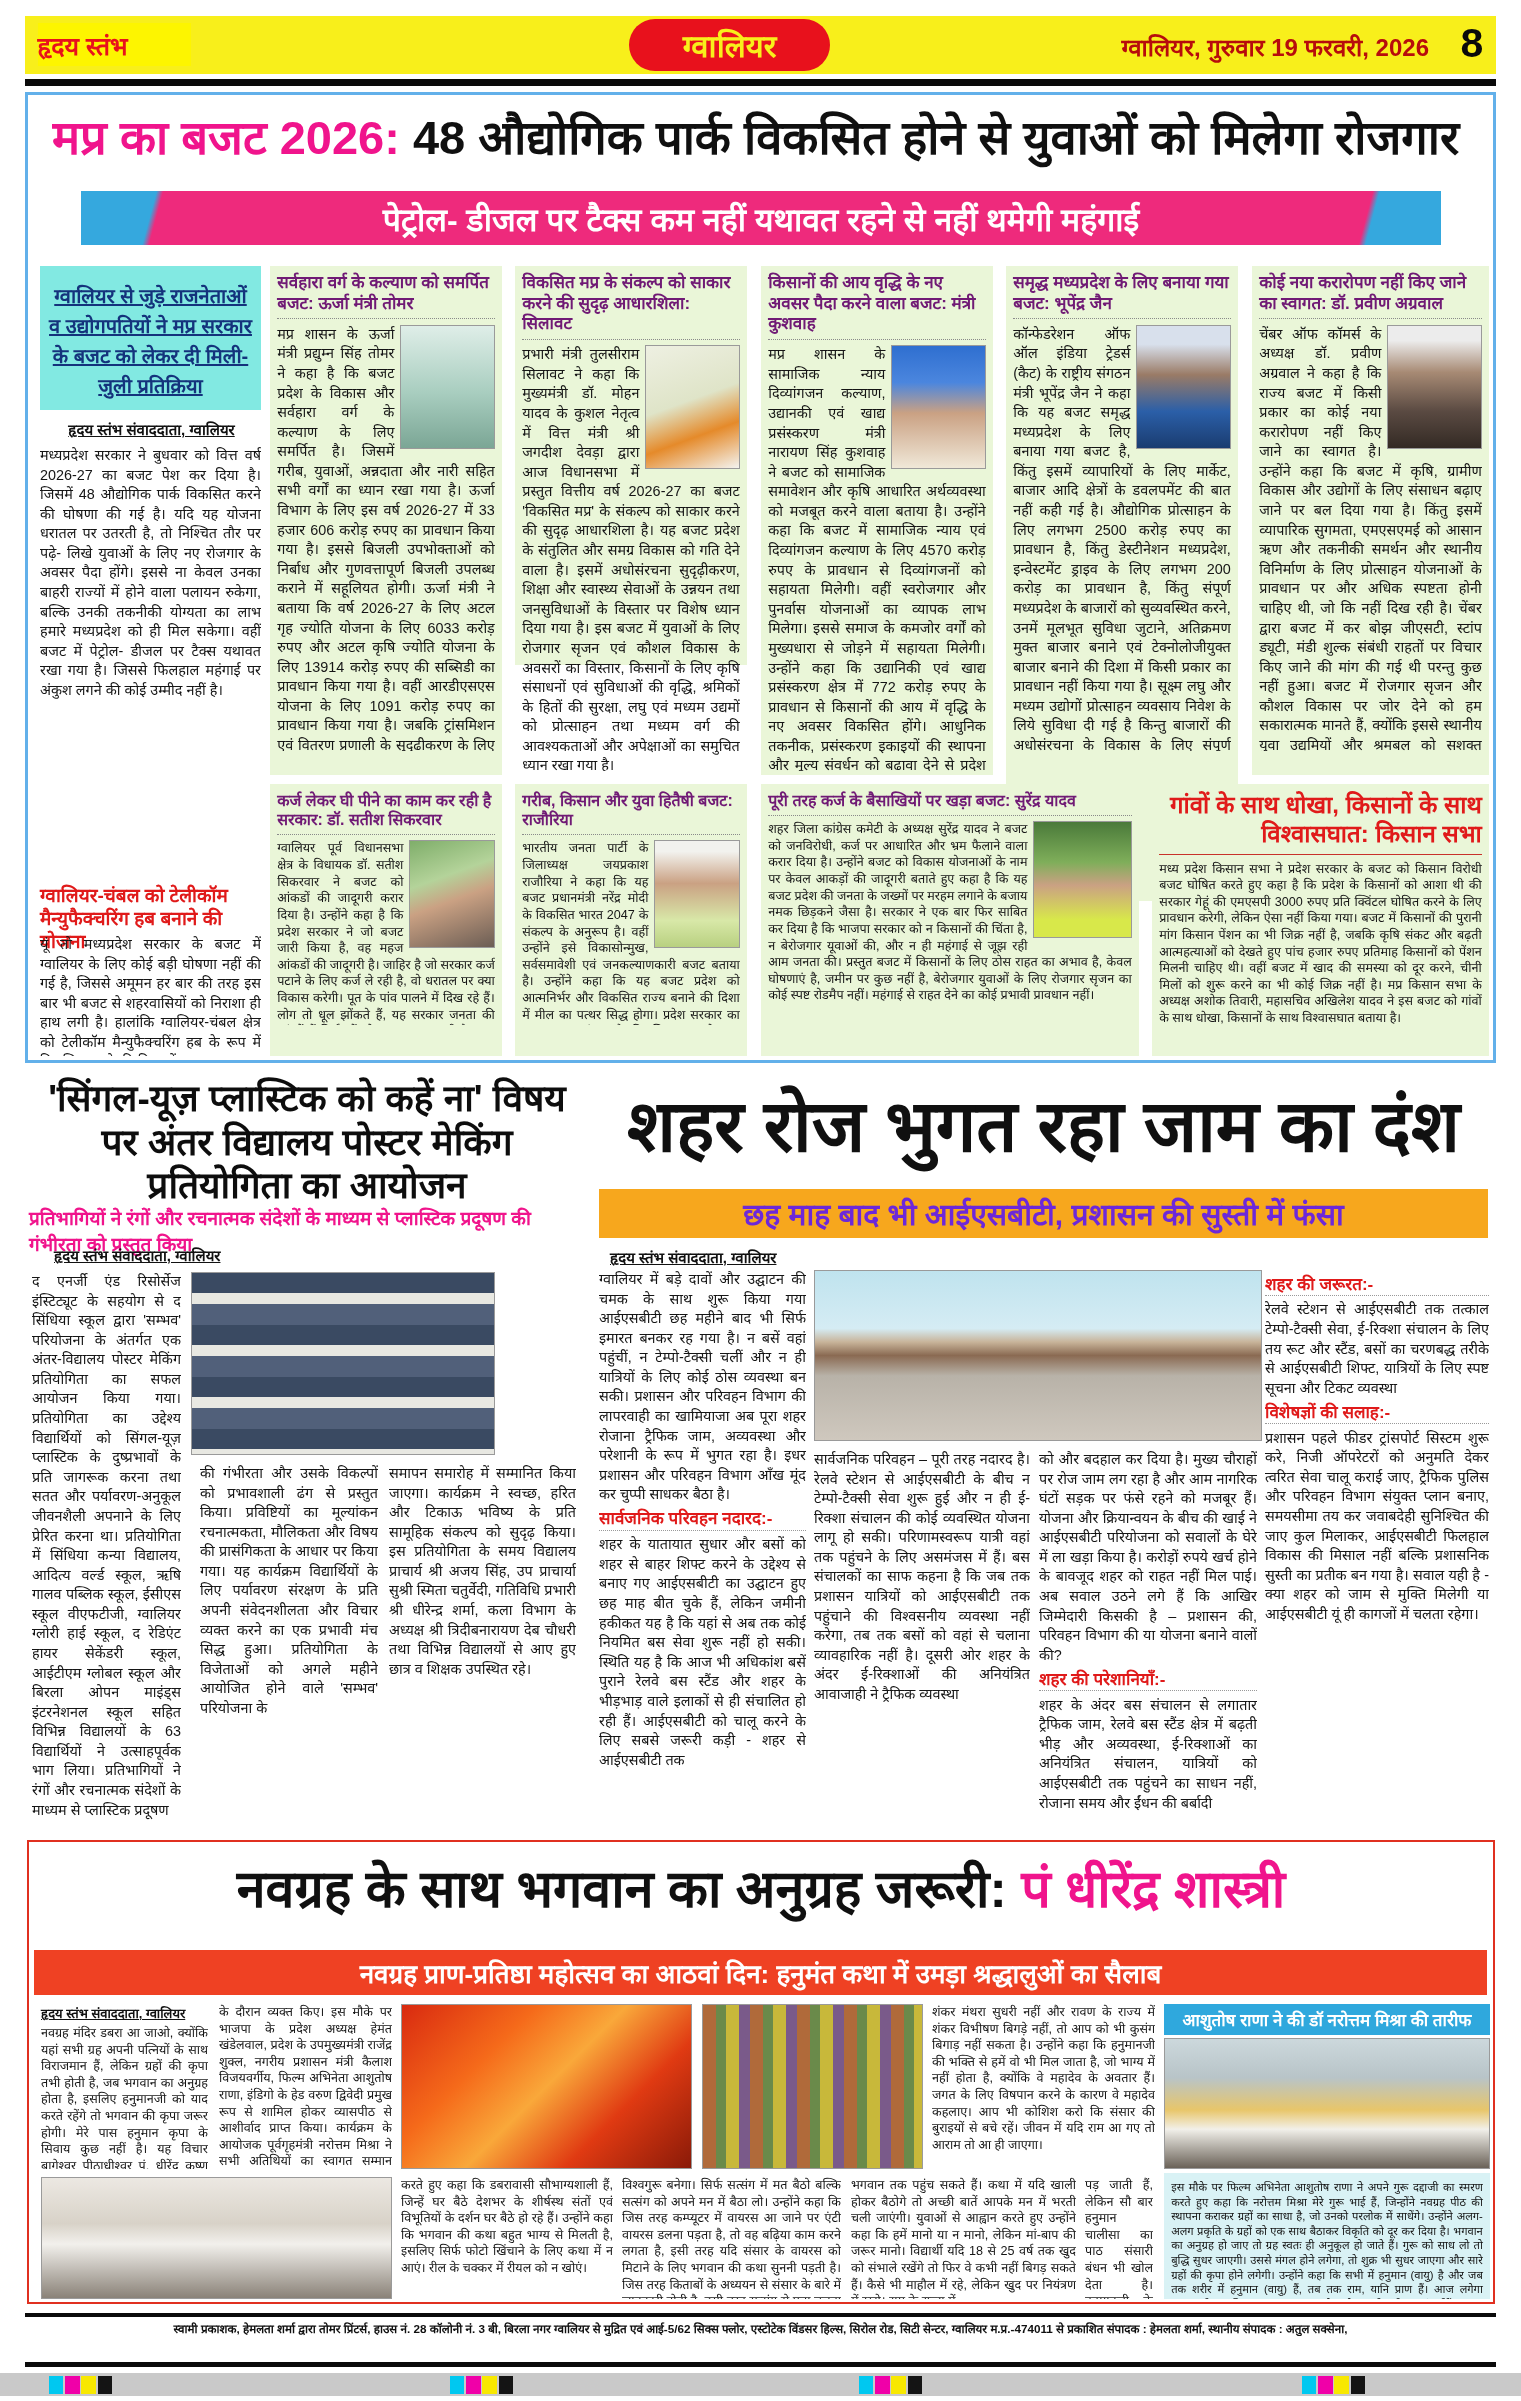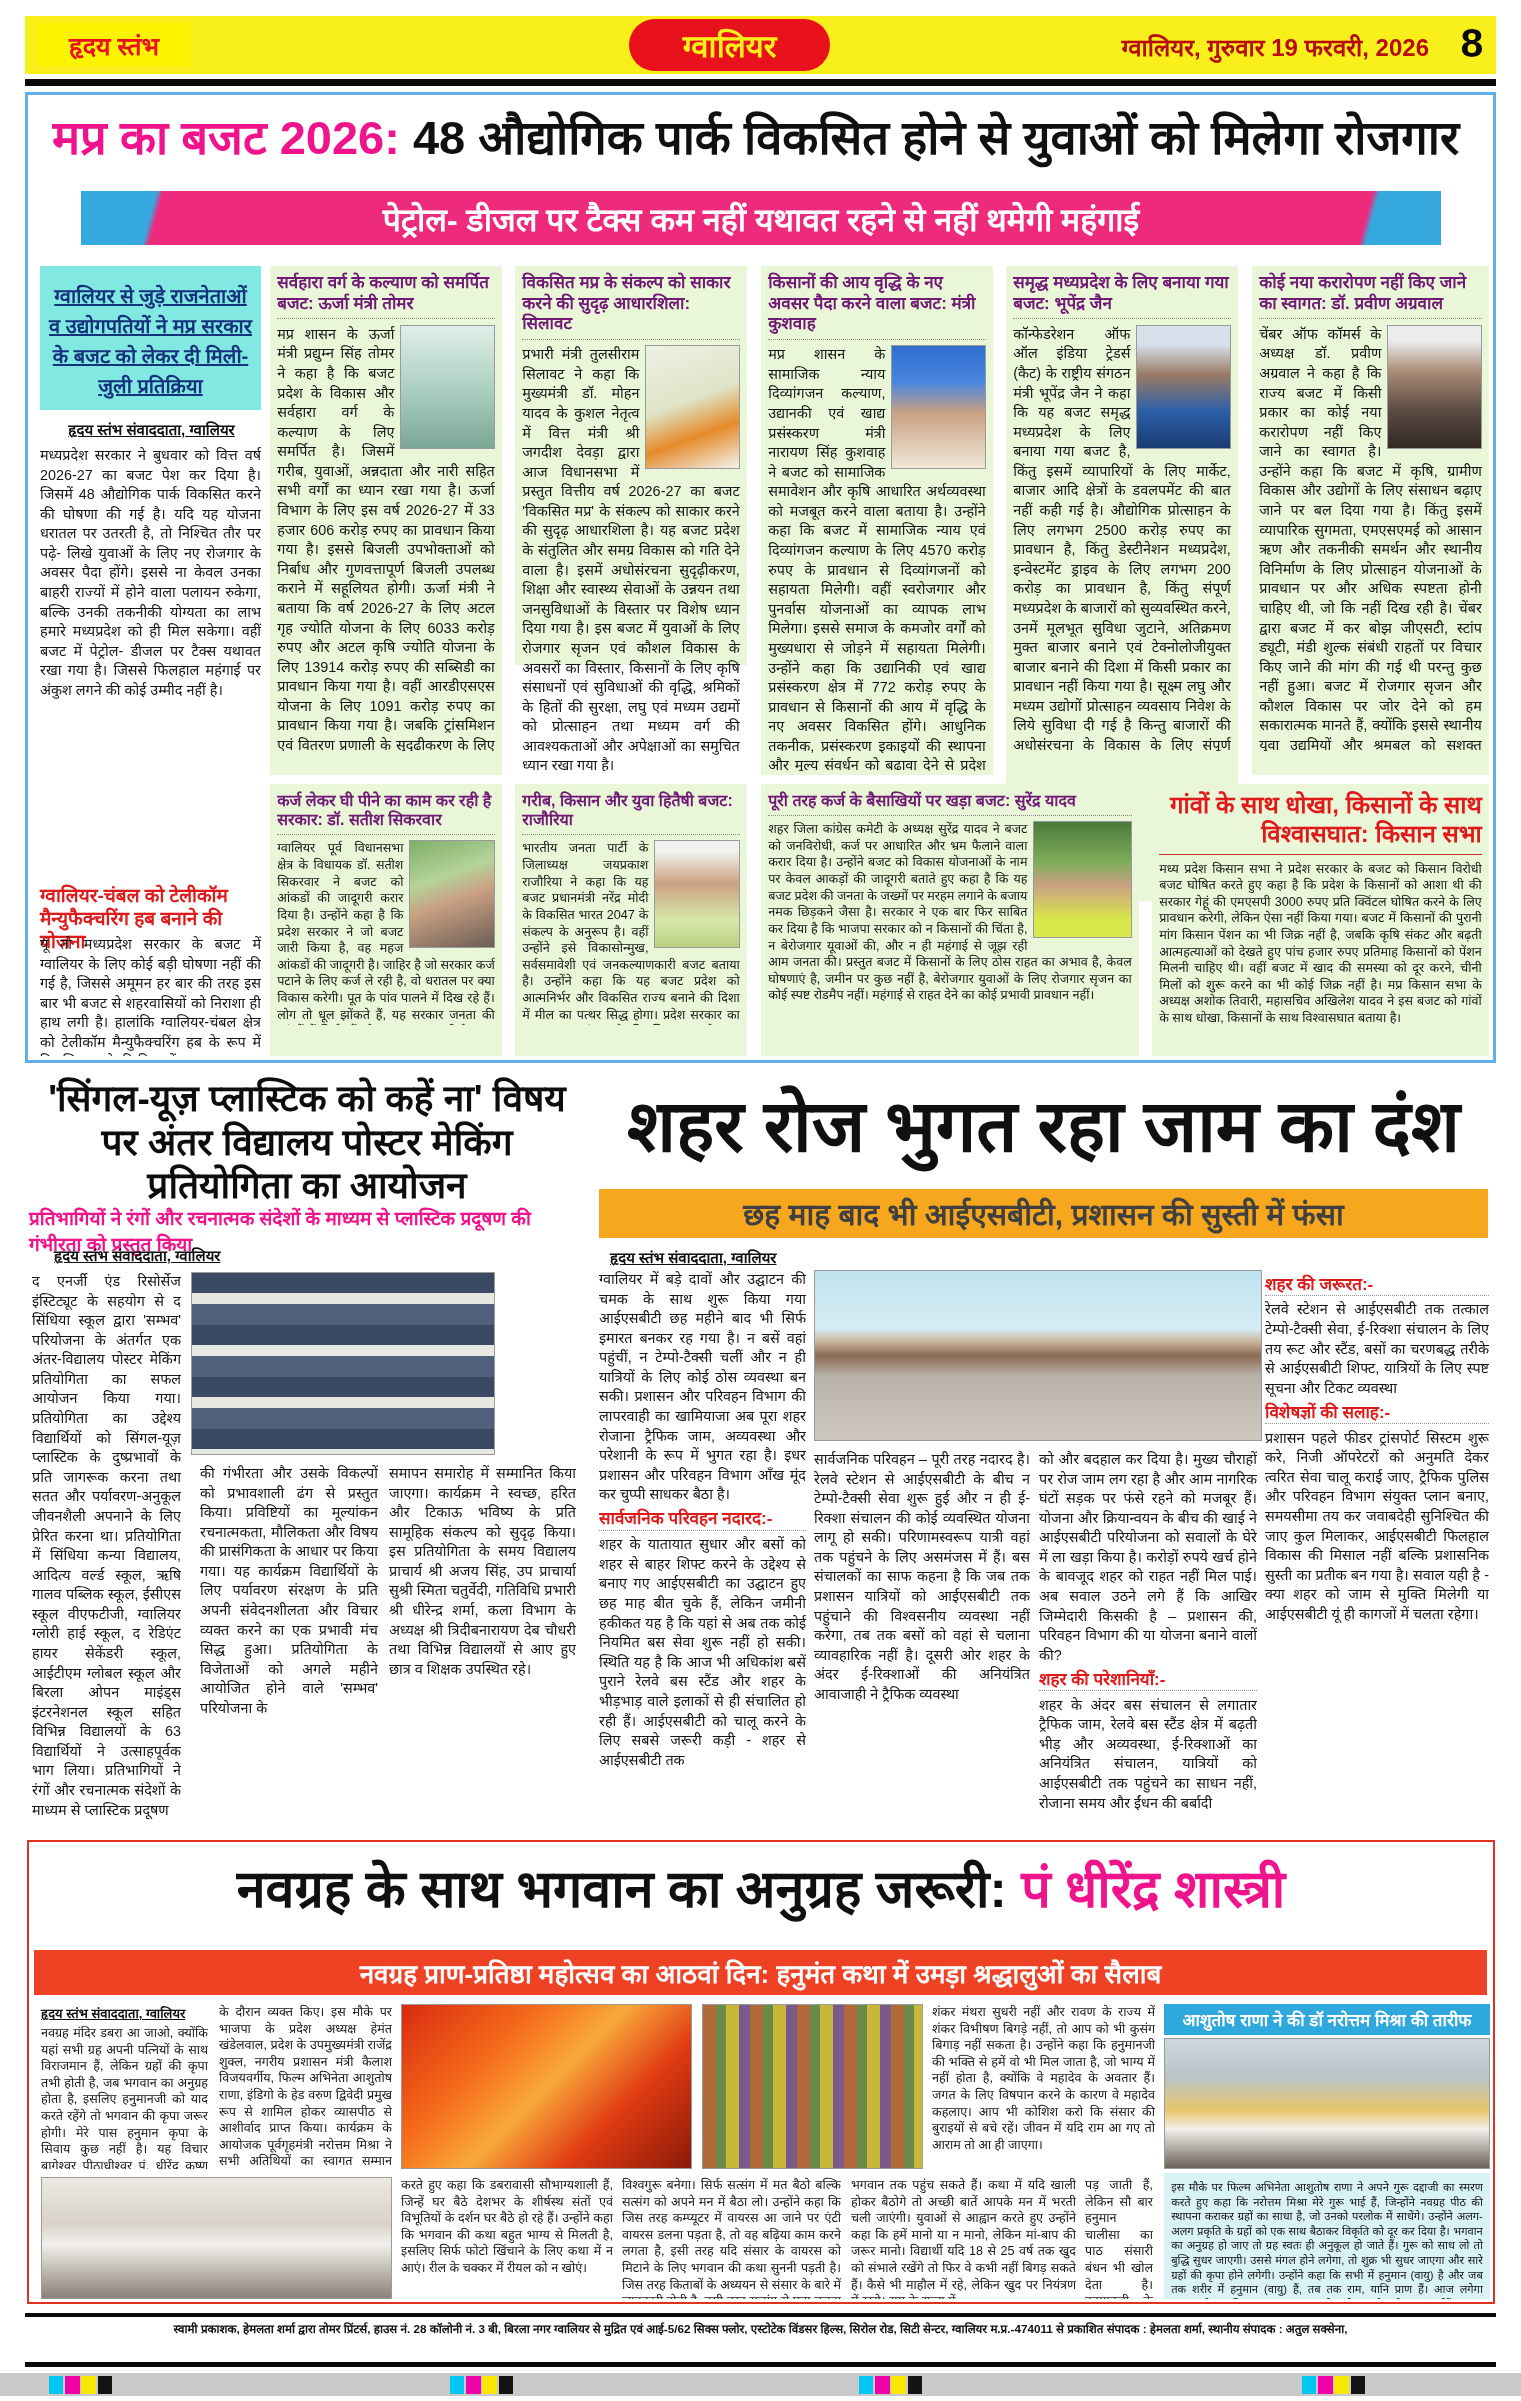--- a/index.html
+++ b/index.html
@@ -12,21 +12,21 @@
   .byline{font-weight:bold;font-size:15px;text-decoration:underline;color:#111;}
   .subred{color:#e01a1a;font-weight:bold;font-size:17px;line-height:1.2;border-bottom:0.9px dotted #999;margin:4.5px 0;display:block;}
   .ph{border:0.9px solid #9a9a9a;box-sizing:border-box;}
   .pfloat{float:right;width:95px;height:124px;margin:0 0 5.4px 5.4px;}
   .masthead{background:#f8ef1b;}
   .pill{background:#e8111c;border-radius:27px;color:#f8ef1b;font-weight:bold;display:flex;align-items:center;justify-content:center;}
   .topbox{border:3.6px solid #62b0ea;box-sizing:border-box;background:#fff;}
   .pinkstrip{background:linear-gradient(105deg,#35a8de 0 5.5%,#ee2a7c 6% 94%,#35a8de 94.5% 100%);color:#ffffff;font-weight:bold;display:flex;align-items:center;justify-content:center;}
   .tealbox{background:#82e9e2;color:#14337c;font-weight:bold;text-align:center;display:flex;align-items:center;justify-content:center;padding:9px;box-sizing:border-box;}
   .tealbox span{text-decoration:underline;}
-  .orangestrip{background:#f7a71d;color:#404040;font-weight:bold;display:flex;align-items:center;justify-content:center;}
+  .orangestrip{background:#f7a71d;color:#6d28d9;font-weight:bold;display:flex;align-items:center;justify-content:center;}
   .redstrip{background:#ef4123;color:#ffffff;font-weight:bold;display:flex;align-items:center;justify-content:center;}
   .bluestrip{background:#2fa8dd;color:#ffffff;font-weight:bold;display:flex;align-items:center;justify-content:center;font-size:17px;}
   .bottombox{border:2.7px solid #e03020;box-sizing:border-box;background:#fff;}
   .lightblue{background:#d9f2f5;padding:7.2px;box-sizing:border-box;}
   .hl{font-weight:bold;color:#101010;white-space:nowrap;overflow:hidden;}
   .pink{color:#f0148c;}
   .footer-line{font-size:11.7px;font-weight:bold;color:#101010;text-align:center;white-space:nowrap;overflow:hidden;}
   .rule{background:#0a0a0a;}
   .graystrip{background:#c9c9c9;}
   .mark{display:inline-block;width:14.4px;height:18px;margin-right:1.8px;}
@@ -45,21 +45,21 @@
   .p-crowd{background:repeating-linear-gradient(90deg,#b06a3a 0 12.6px,#6a8a4a 12.6px 23.4px,#c8b83a 23.4px 36px,#7a5a8a 36px 47px),linear-gradient(180deg,#d8d0c0,#6a6050);}
   .p-temple{background:linear-gradient(180deg,#ece8e2 0%,#d8d2c8 38%,#f2f0ec 55%,#8a8278 100%);}
   .p-walk{background:linear-gradient(180deg,#ccd8dc 0%,#b8c4c8 30%,#e8c66a 55%,#f2f0ea 70%,#6a6258 100%);}
 </style>
 </head>
 <body>
 
 <div class="page">
 
   <div class="b masthead" style="left:25px;top:16px;width:1471px;height:58px;">
-    <div class="b" style="left:12.6px;top:7.2px;width:153px;height:43px;background:#fdf500;display:flex;align-items:center;justify-content:center;">
+    <div class="b" style="left:12.6px;top:7.2px;width:153px;height:43px;background:#fdf500;display:flex;align-items:center;">
       <span style="color:#e8111c;font-weight:bold;font-size:25px;">हृदय स्तंभ</span>
     </div>
     <div class="b pill" style="left:604px;top:2.7px;width:201px;height:52px;font-size:31px;">ग्वालियर</div>
     <div class="b" style="right:67px;top:14.4px;font-weight:bold;font-size:24px;color:#b70c0c;">ग्वालियर, गुरुवार 19 फरवरी, 2026</div>
     <div class="b" style="right:12.6px;top:3.6px;font-weight:bold;font-size:41px;color:#0a0a0a;">8</div>
   </div>
   <div class="b rule" style="left:25px;top:79px;width:1471px;height:7.2px;"></div>
 
   <div class="b topbox" style="left:25px;top:92px;width:1471px;height:971px;"></div>
 

